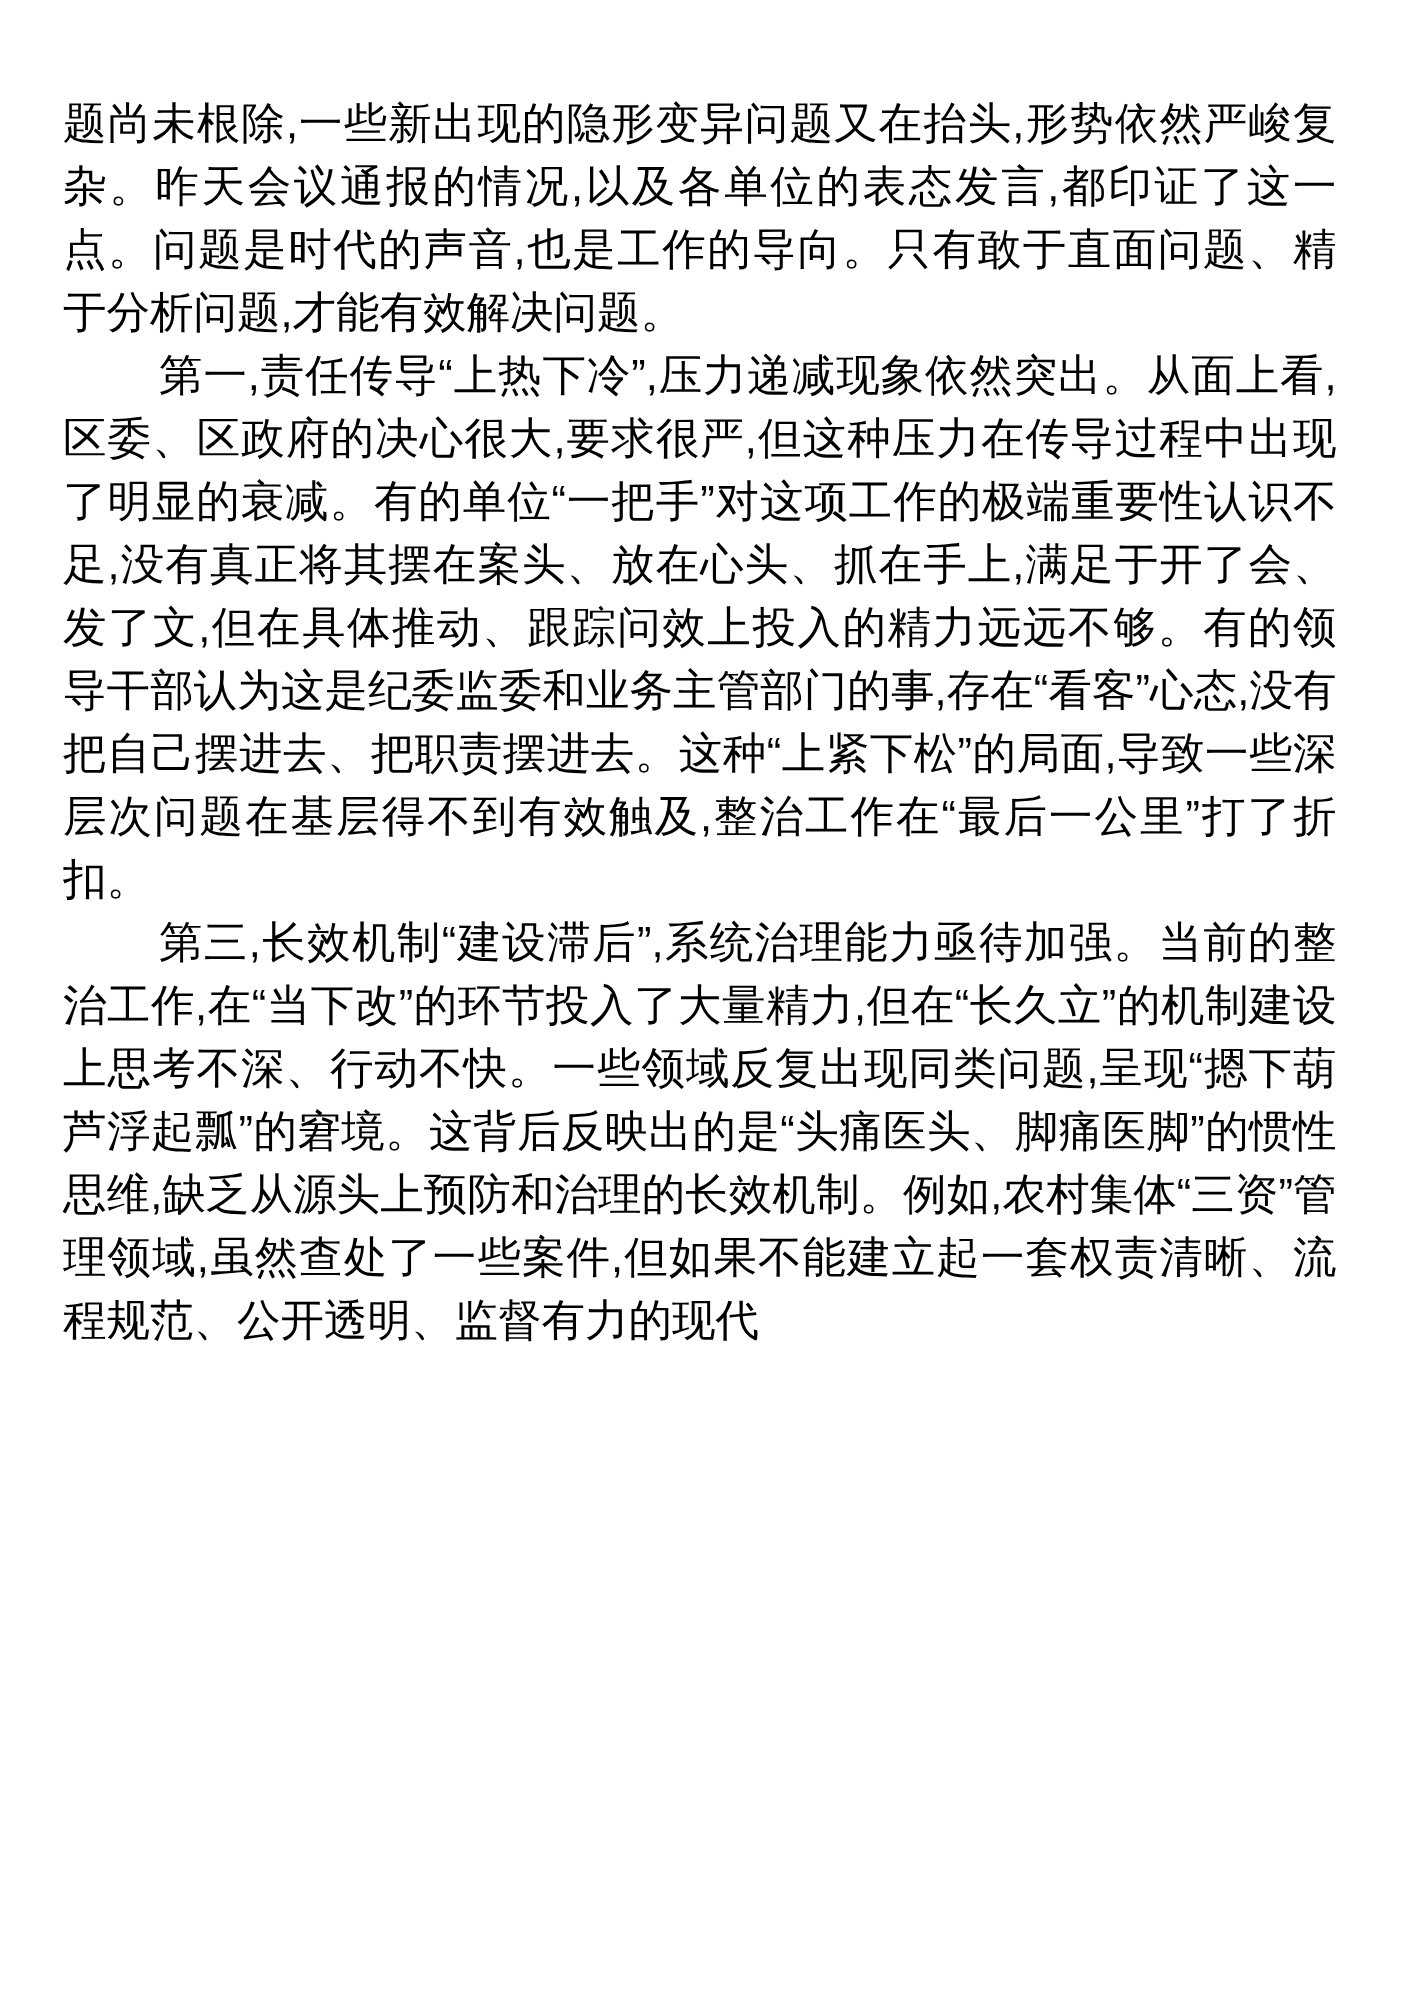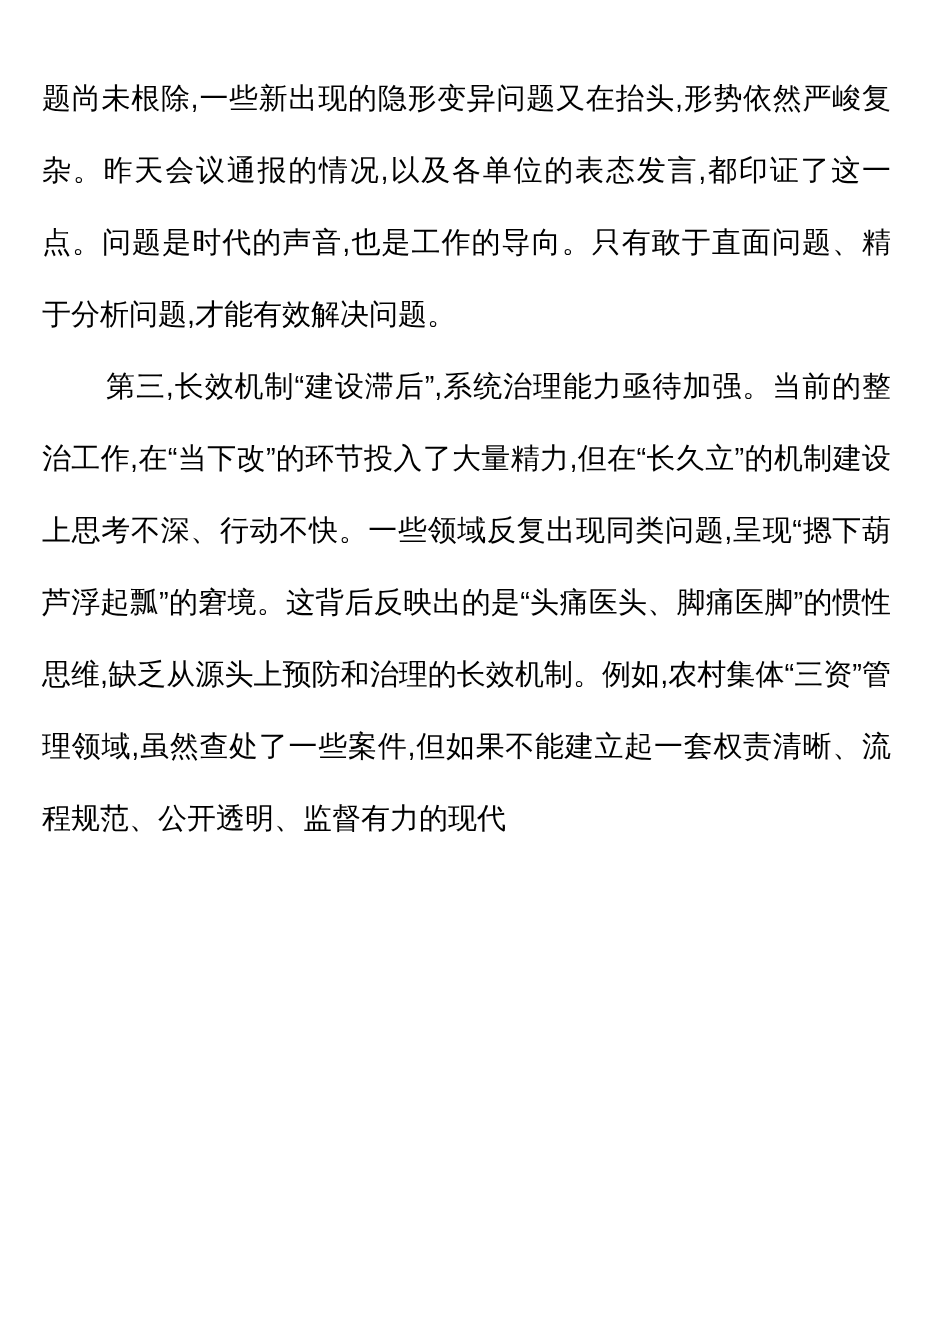--- a/index.html
+++ b/index.html
@@ -17,30 +17,31 @@
     width: 950px;
     height: 1344px;
     background: #ffffff;
     padding: 62px 59px 0 42px;
     overflow: hidden;
   }
   .para {
     margin: 0;
     padding: 0;
     font-size: 29px;
-    line-height: 72px;
+    line-height: 42px;
     font-weight: 400;
     color: #000000;
     text-align: justify;
     text-justify: inter-ideograph;
     word-break: break-all;
   }
   .para.indent {
     text-indent: 64px;
   }
 </style>
 </head>
 <body>
 
 <div class="page">
   <p class="para">题尚未根除,一些新出现的隐形变异问题又在抬头,形势依然严峻复杂。昨天会议通报的情况,以及各单位的表态发言,都印证了这一点。问题是时代的声音,也是工作的导向。只有敢于直面问题、精于分析问题,才能有效解决问题。</p>
+  <p class="para indent">第一,责任传导“上热下冷”,压力递减现象依然突出。从面上看,区委、区政府的决心很大,要求很严,但这种压力在传导过程中出现了明显的衰减。有的单位“一把手”对这项工作的极端重要性认识不足,没有真正将其摆在案头、放在心头、抓在手上,满足于开了会、发了文,但在具体推动、跟踪问效上投入的精力远远不够。有的领导干部认为这是纪委监委和业务主管部门的事,存在“看客”心态,没有把自己摆进去、把职责摆进去。这种“上紧下松”的局面,导致一些深层次问题在基层得不到有效触及,整治工作在“最后一公里”打了折扣。</p>
   <p class="para indent">第三,长效机制“建设滞后”,系统治理能力亟待加强。当前的整治工作,在“当下改”的环节投入了大量精力,但在“长久立”的机制建设上思考不深、行动不快。一些领域反复出现同类问题,呈现“摁下葫芦浮起瓢”的窘境。这背后反映出的是“头痛医头、脚痛医脚”的惯性思维,缺乏从源头上预防和治理的长效机制。例如,农村集体“三资”管理领域,虽然查处了一些案件,但如果不能建立起一套权责清晰、流程规范、公开透明、监督有力的现代</p>
 </div>
 
 </body></html>

